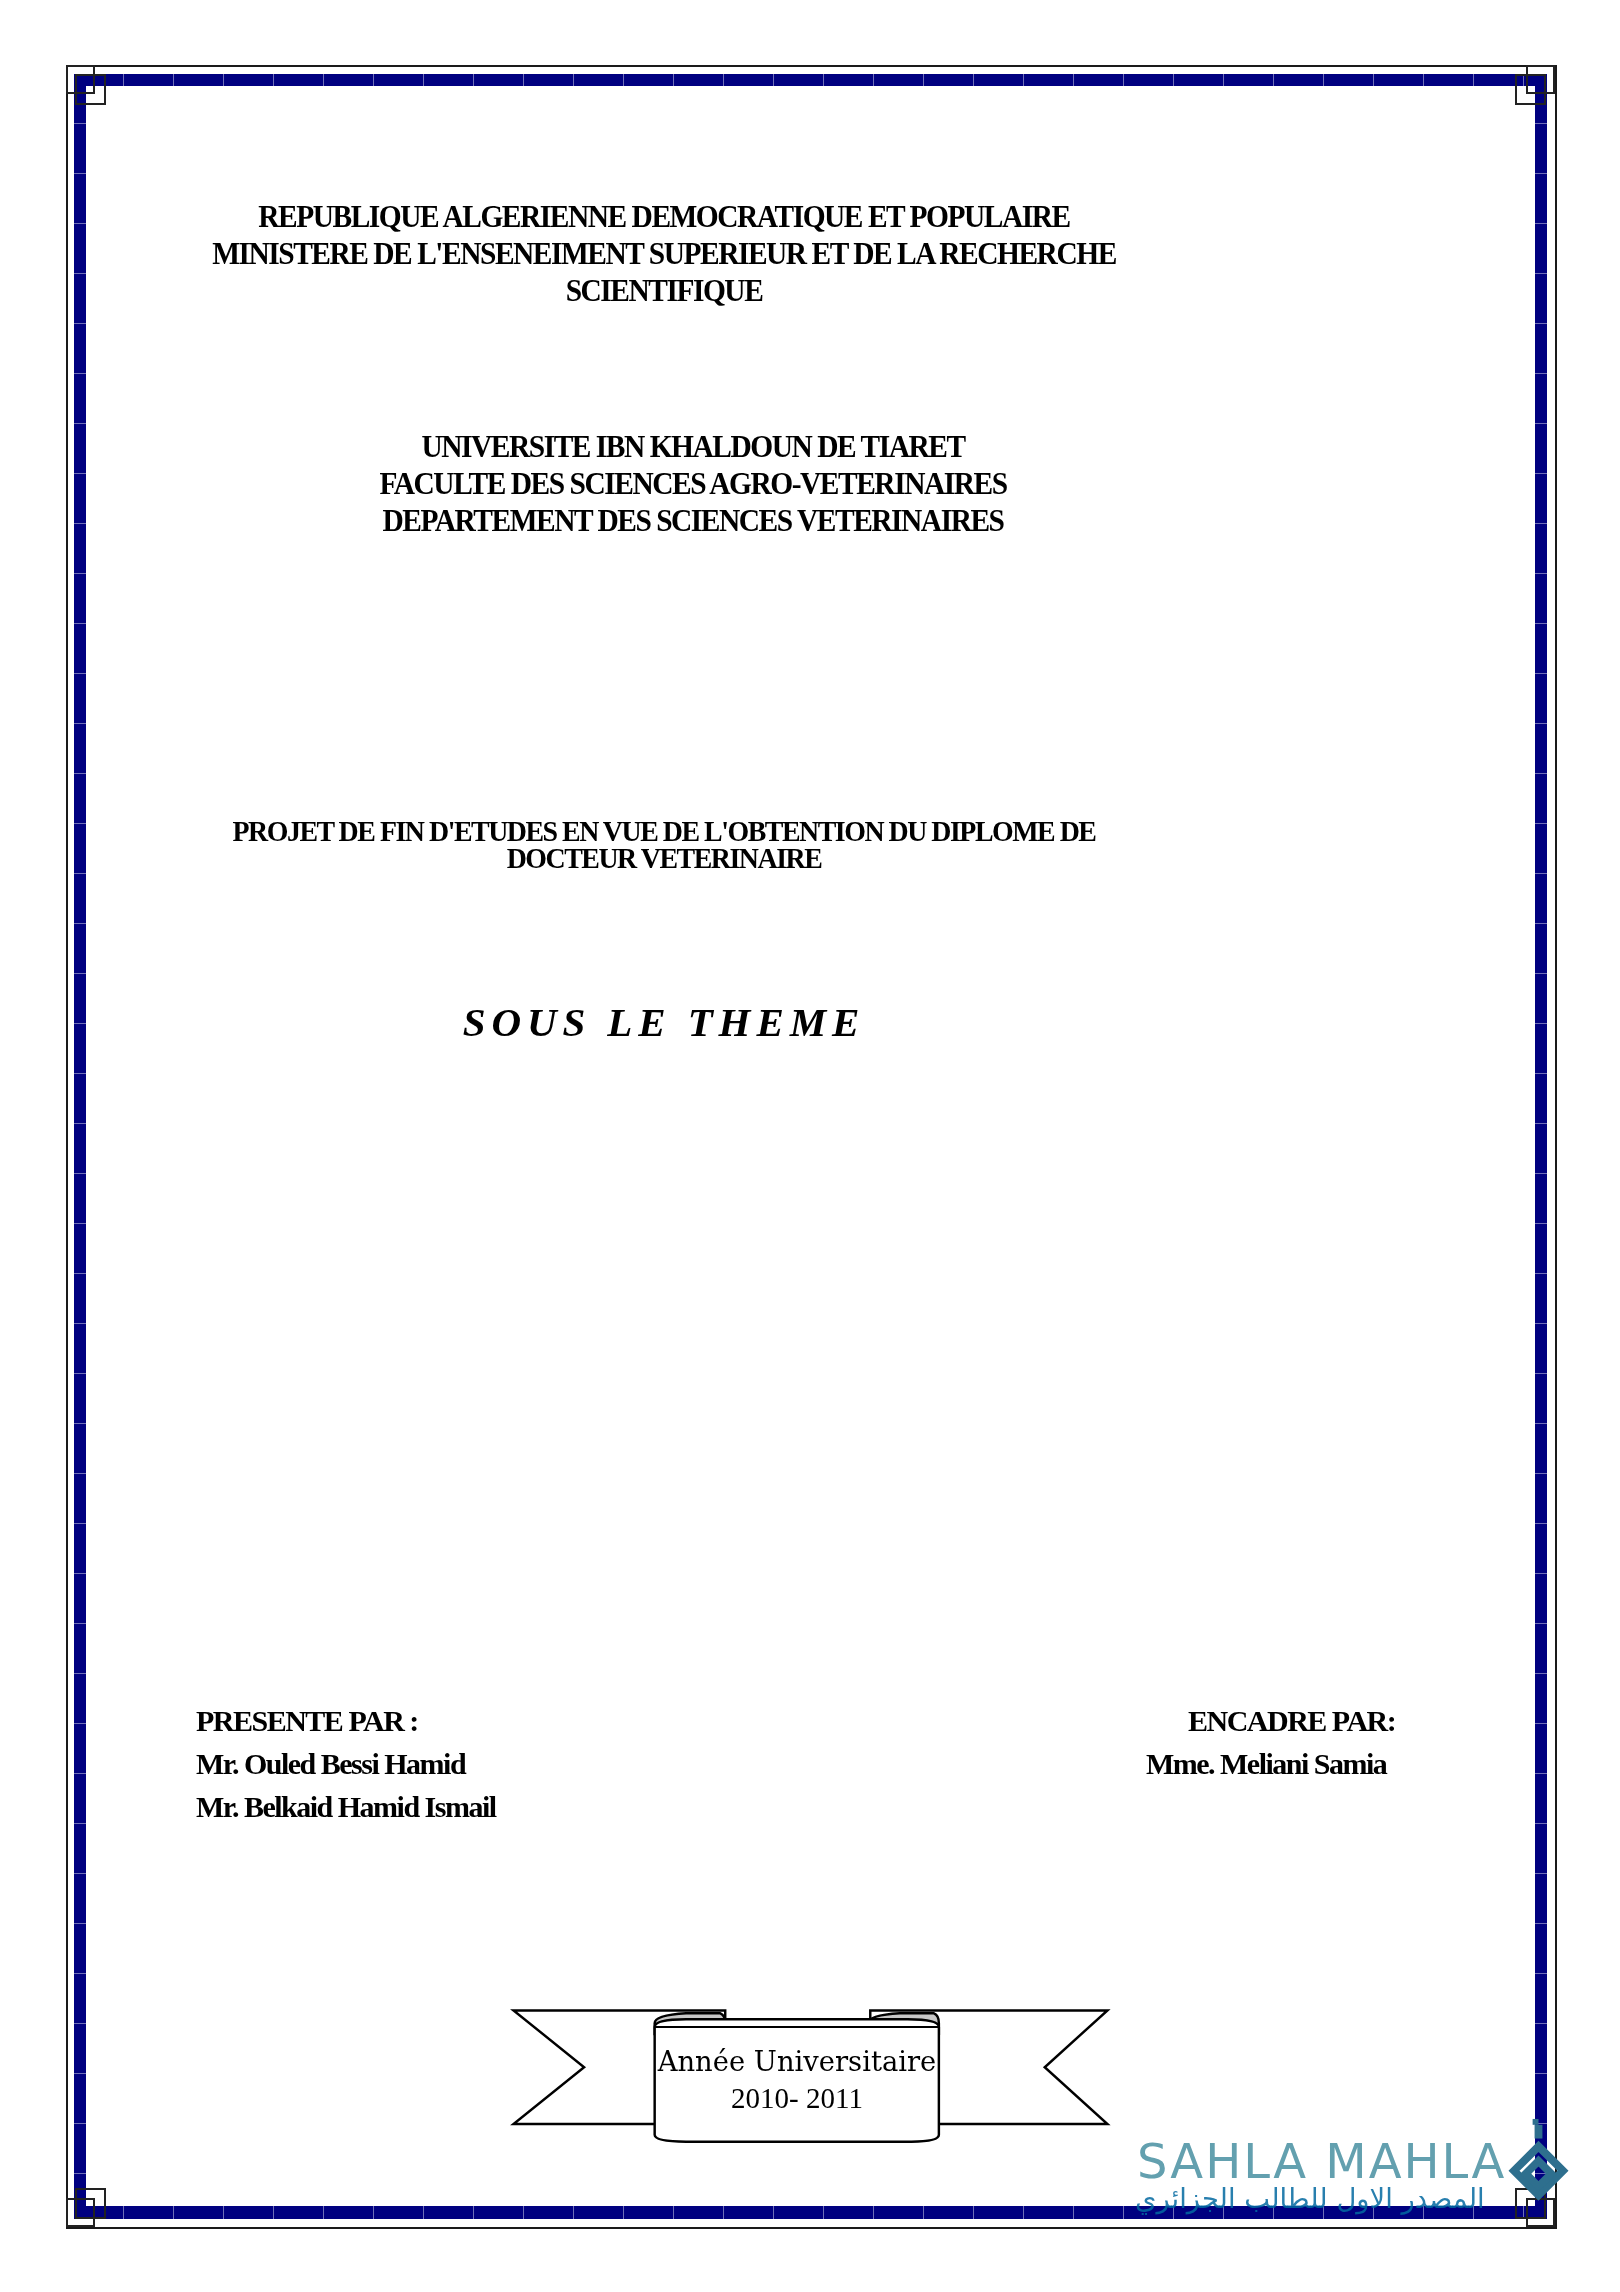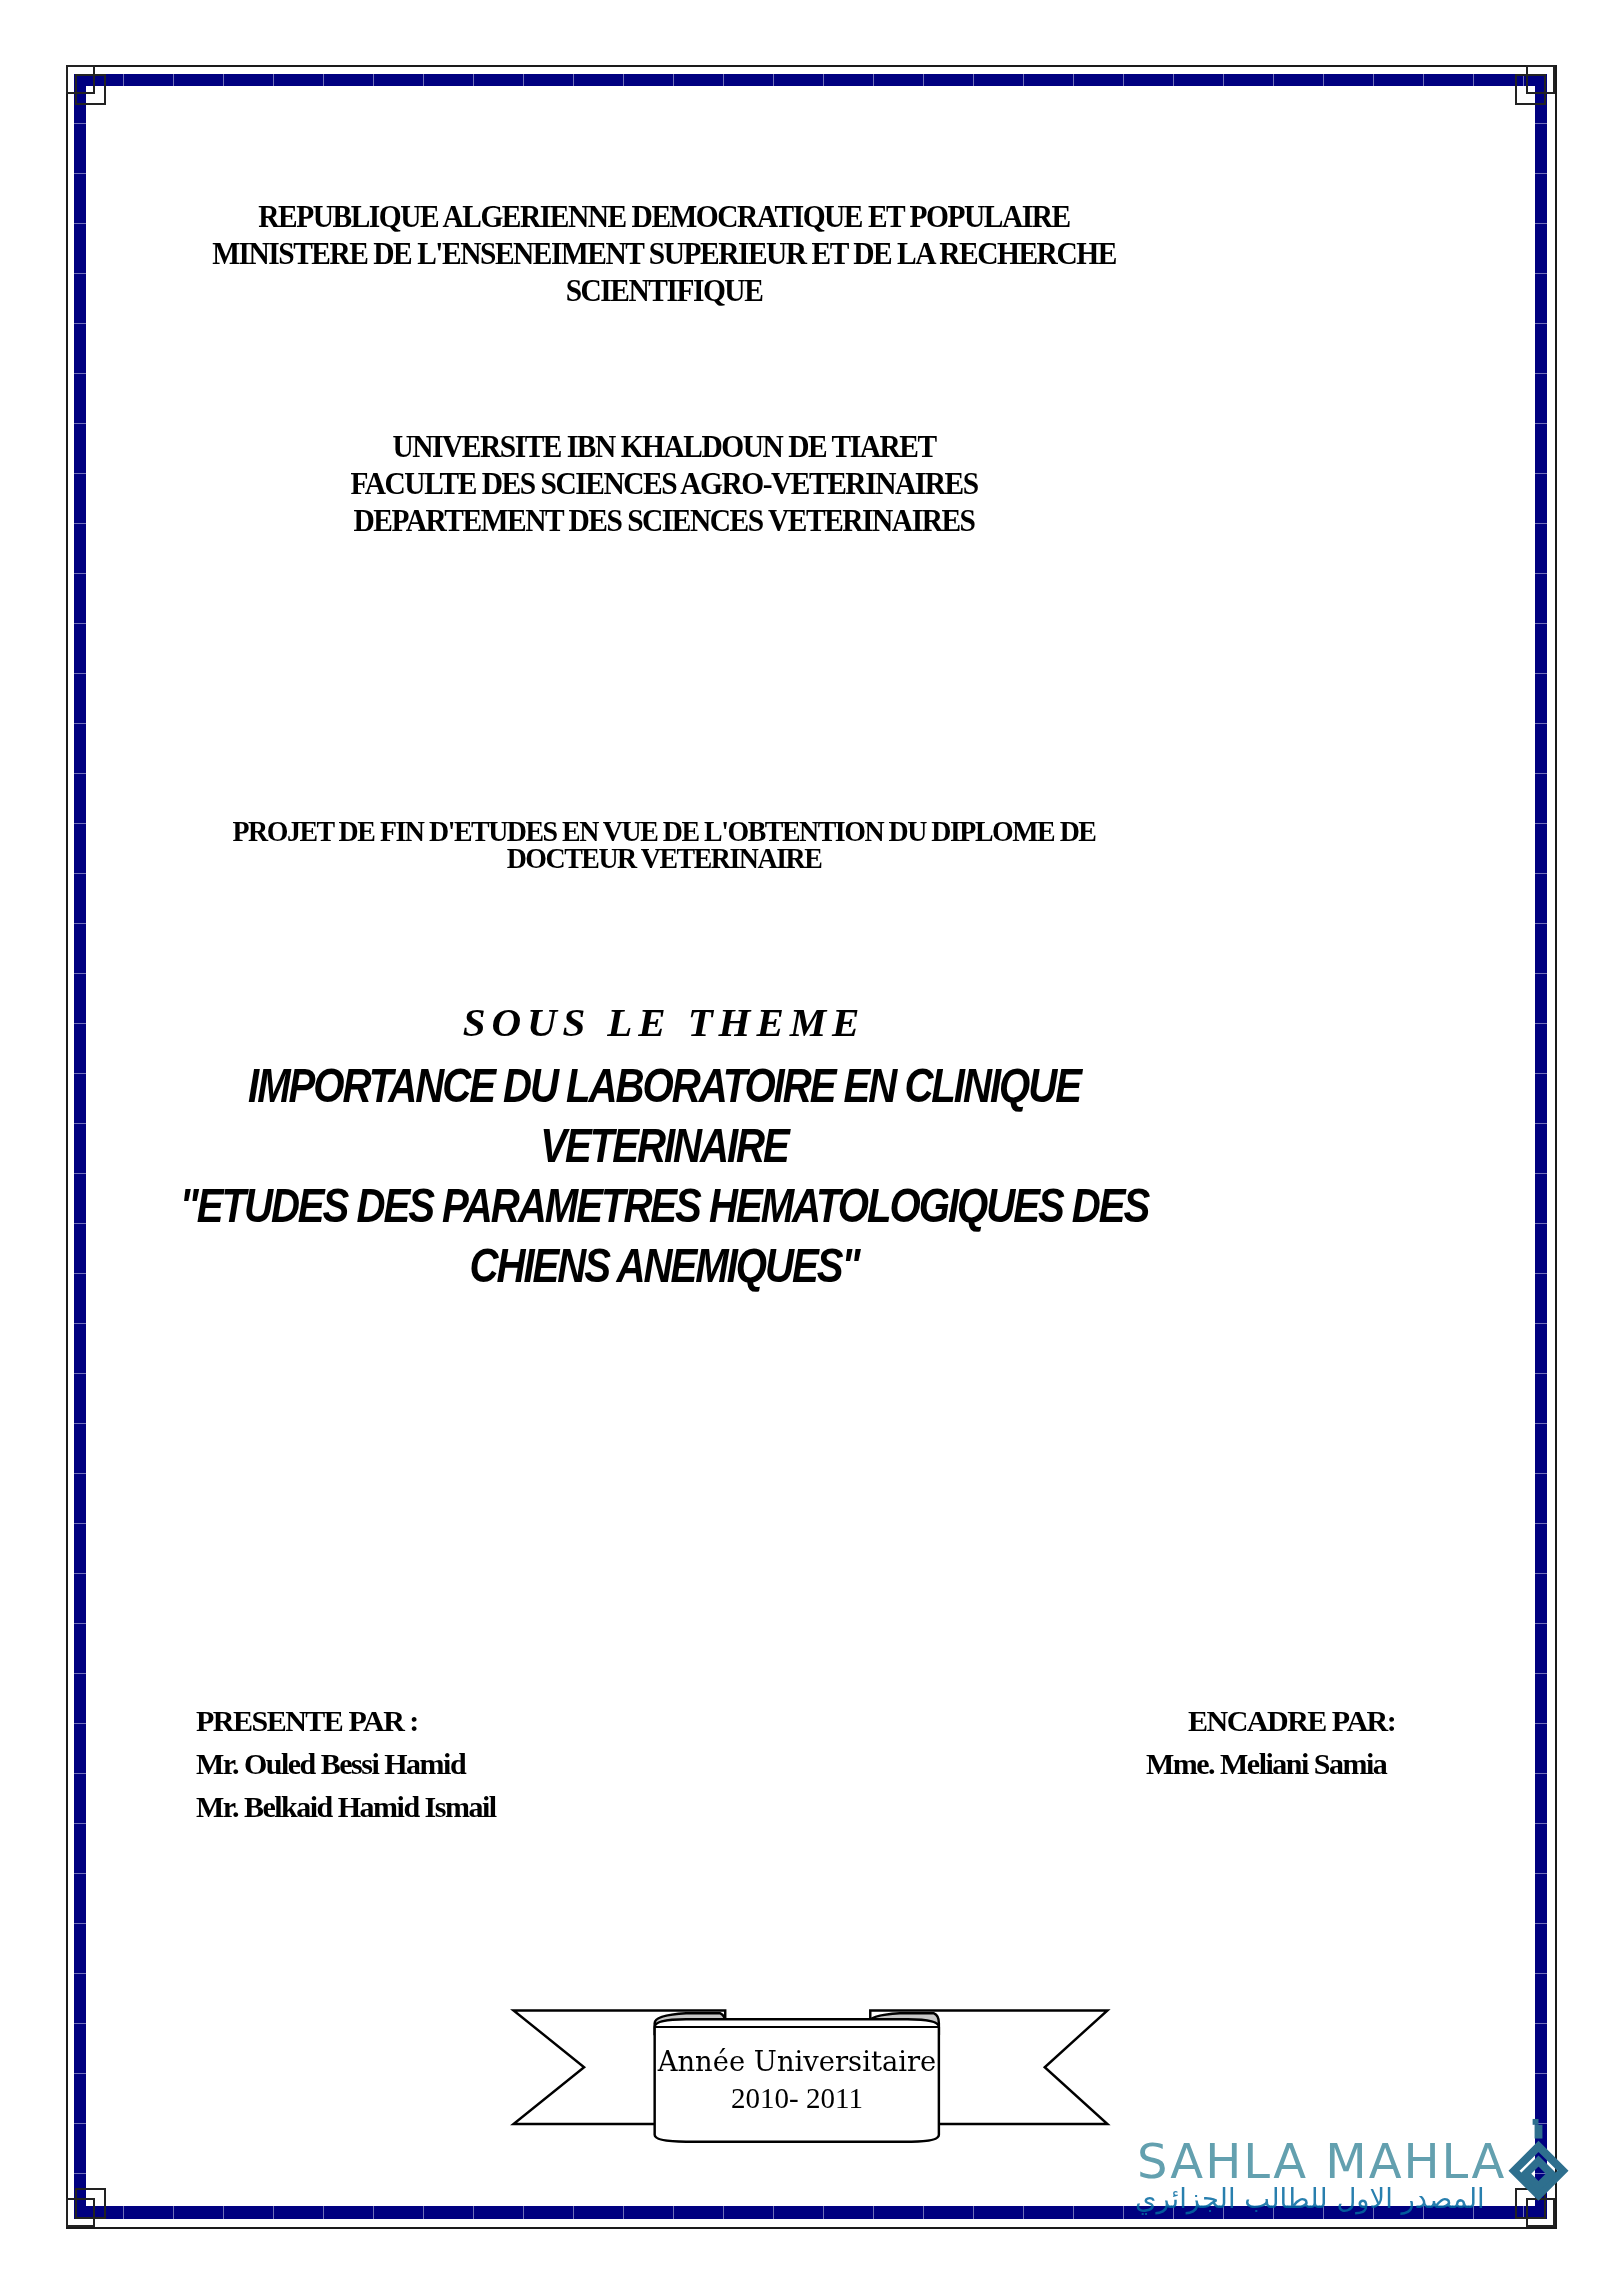--- a/index.html
+++ b/index.html
@@ -58,39 +58,33 @@
   <div class="corner" style="left:1526px; top:2198px;"></div>
   <div class="corner" style="left:1515px; top:2188px; width:31px; height:31px;"></div>
 </div>
 
 <div class="center-block" style="top:198px;">
   <div class="header-line">REPUBLIQUE ALGERIENNE DEMOCRATIQUE ET POPULAIRE</div>
   <div class="header-line">MINISTERE DE L'ENSENEIMENT SUPERIEUR ET DE LA RECHERCHE</div>
   <div class="header-line">SCIENTIFIQUE</div>
 </div>
 
-<div class="center-block" style="top:428px;">
+<div class="center-block" style="top:428px;margin-left:29px;">
   <div class="header-line">UNIVERSITE IBN KHALDOUN DE TIARET</div>
   <div class="header-line">FACULTE DES SCIENCES AGRO-VETERINAIRES</div>
   <div class="header-line">DEPARTEMENT DES SCIENCES VETERINAIRES</div>
 </div>
 
 <div class="center-block" style="top:818px;">
   <div class="project-line">PROJET DE FIN D'ETUDES EN VUE DE L'OBTENTION DU DIPLOME DE</div>
   <div class="project-line">DOCTEUR VETERINAIRE</div>
 </div>
 
 <div class="center-block" style="top:998px;font-style:italic;">
   <div class="theme-label">SOUS LE THEME</div>
-  <div style="margin-top:7.8px;">
-    <div class="title-line">IMPORTANCE DU LABORATOIRE EN CLINIQUE</div>
-    <div class="title-line">VETERINAIRE</div>
-    <div class="title-line">"ETUDES DES PARAMETRES HEMATOLOGIQUES DES</div>
-    <div class="title-line">CHIENS ANEMIQUES"</div>
-  </div>
 </div>
 
 <div class="people" style="left:196px; top:1699px;">
   <div>
     <span class="lbl">PRESENTE PAR</span><span> :</span>
   </div>
   <div>Mr. Ouled Bessi Hamid</div>
   <div>Mr. Belkaid Hamid Ismail</div>
 </div>
 

